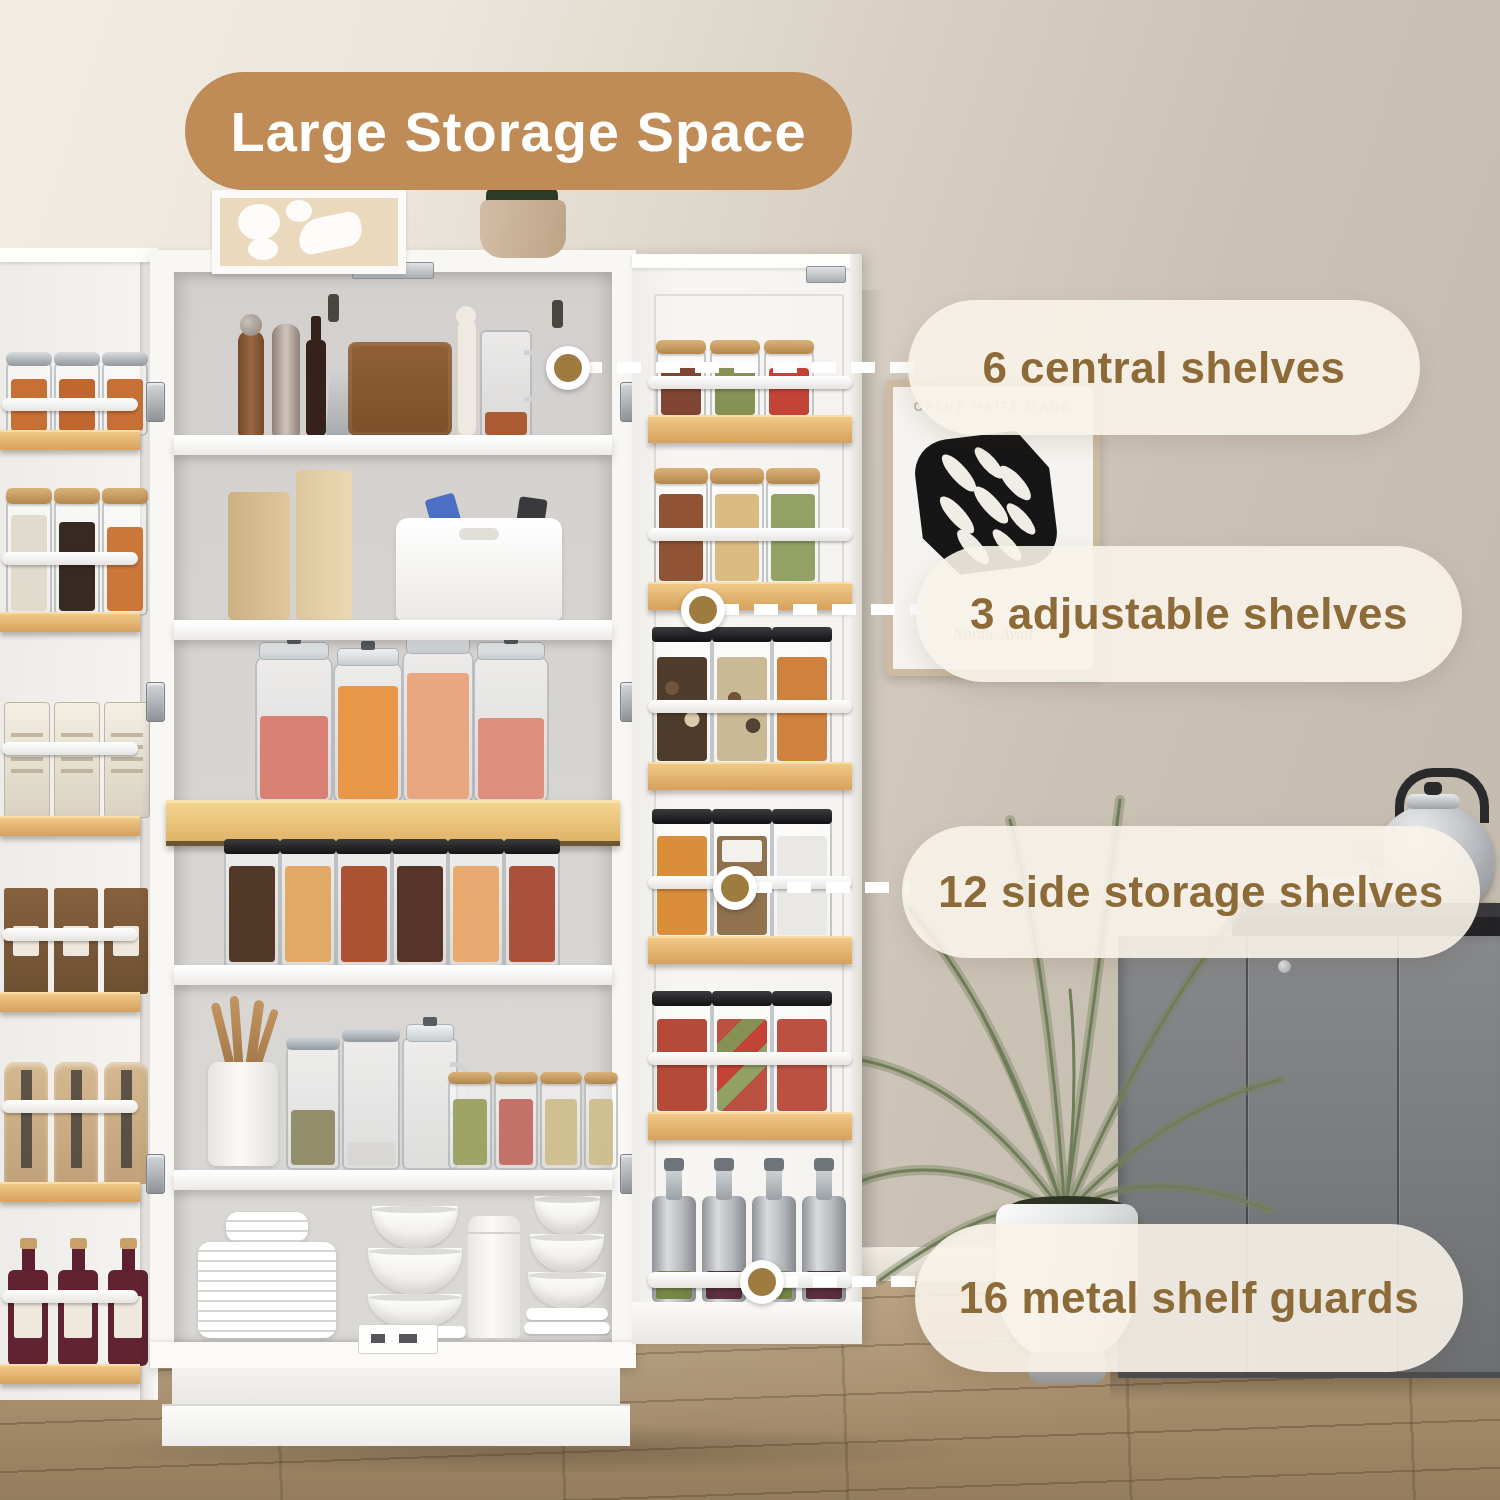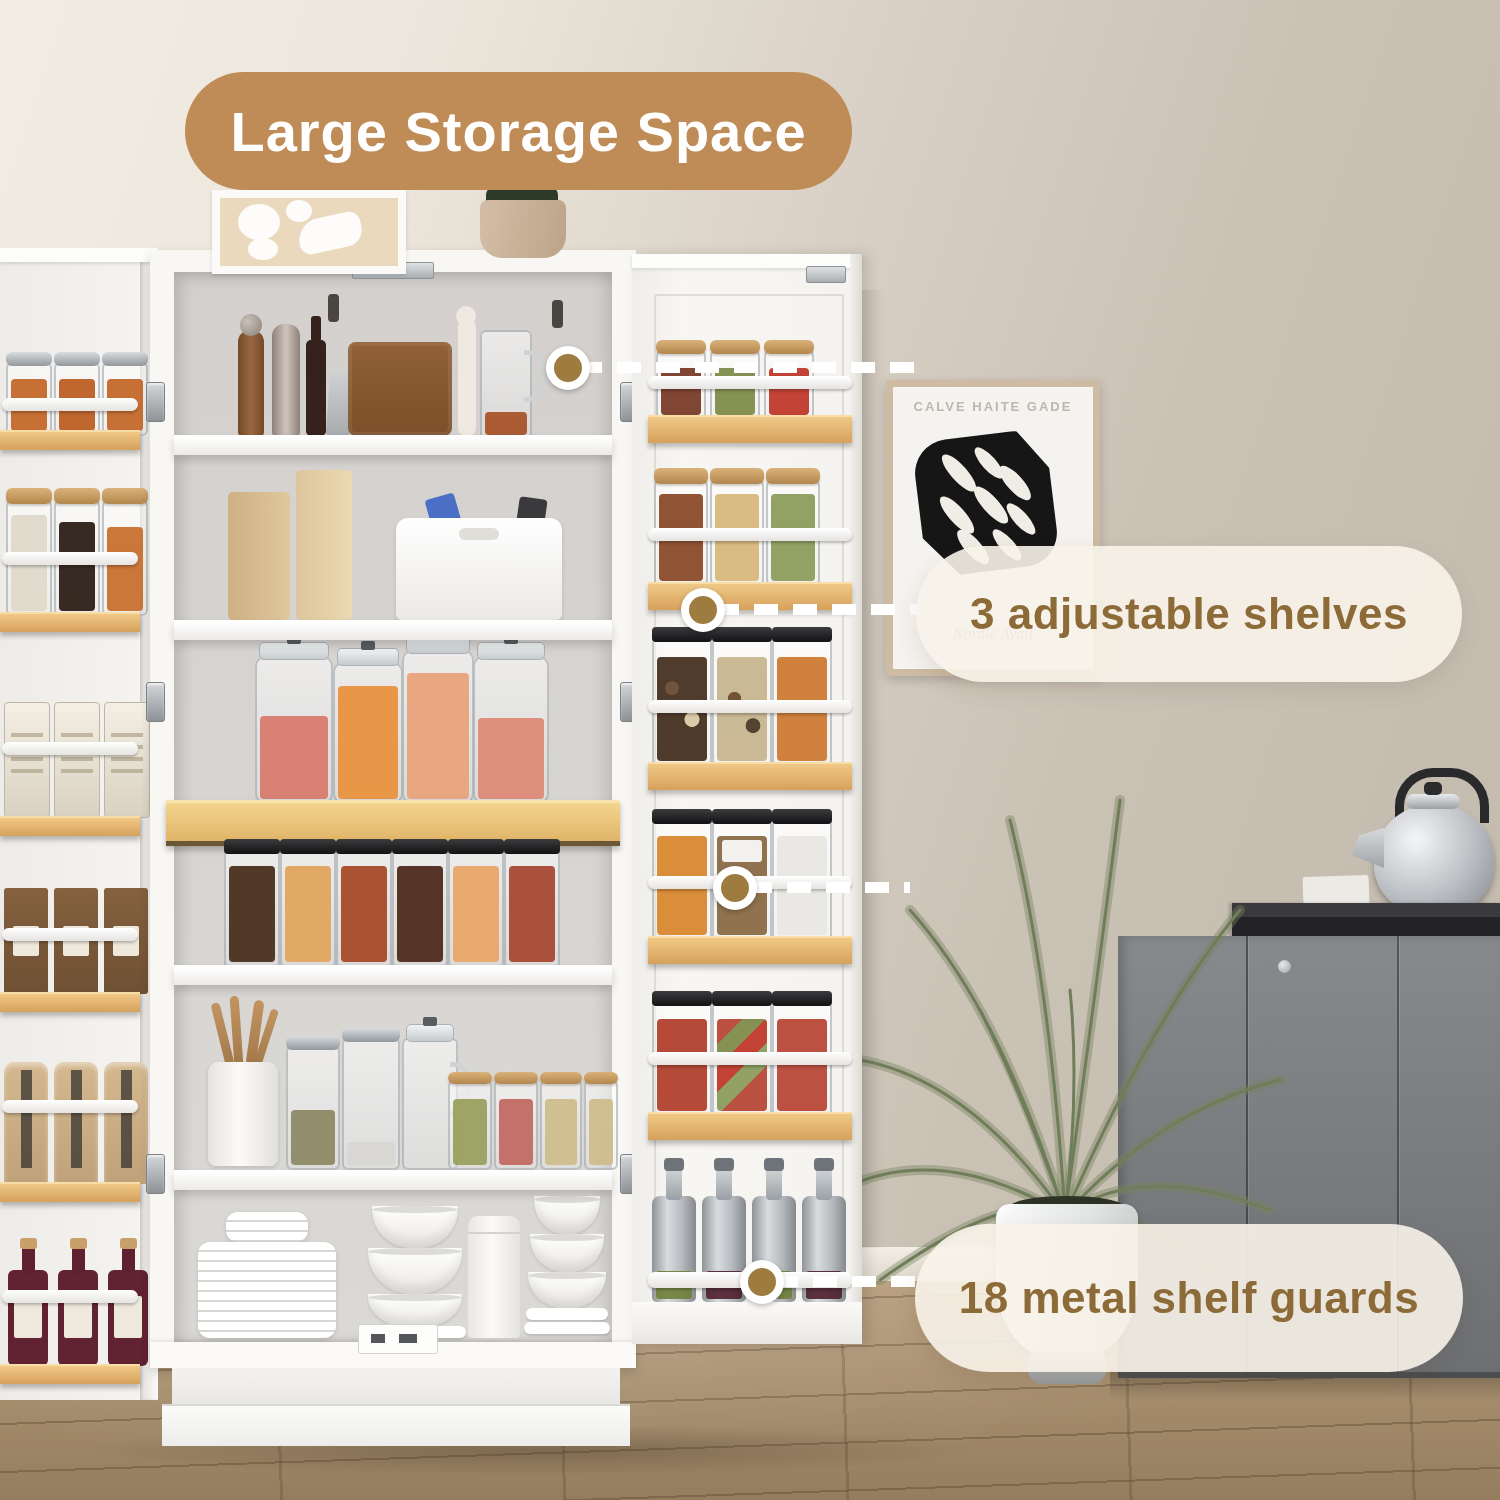--- a/index.html
+++ b/index.html
@@ -532,20 +532,26 @@
   <div class="connector" style="left:748px;top:882px;width:162px;"></div>
   <div class="connector" style="left:774px;top:1276px;width:150px;"></div>
   <div class="anchor" style="left:546px;top:346px;"></div>
   <div class="anchor" style="left:681px;top:588px;"></div>
   <div class="anchor" style="left:713px;top:866px;"></div>
   <div class="anchor" style="left:740px;top:1260px;"></div>
 
   <div class="title-pill" style="left:185px;top:72px;width:667px;height:118px;">
     <span>Large Storage Space</span>
   </div>
+  <div class="pill" style="left:908px;top:300px;width:512px;height:135px;">
+    <span>6 central shelves</span>
+  </div>
   <div class="pill" style="left:916px;top:546px;width:546px;height:136px;">
     <span>3 adjustable shelves</span>
   </div>
+  <div class="pill" style="left:902px;top:826px;width:578px;height:132px;">
+    <span>12 side storage shelves</span>
+  </div>
   <div class="pill" style="left:915px;top:1224px;width:548px;height:148px;">
-    <span>18 metal shelf guards</span>
+    <span>16 metal shelf guards</span>
   </div>
 
 </div>
 
 </body></html>

